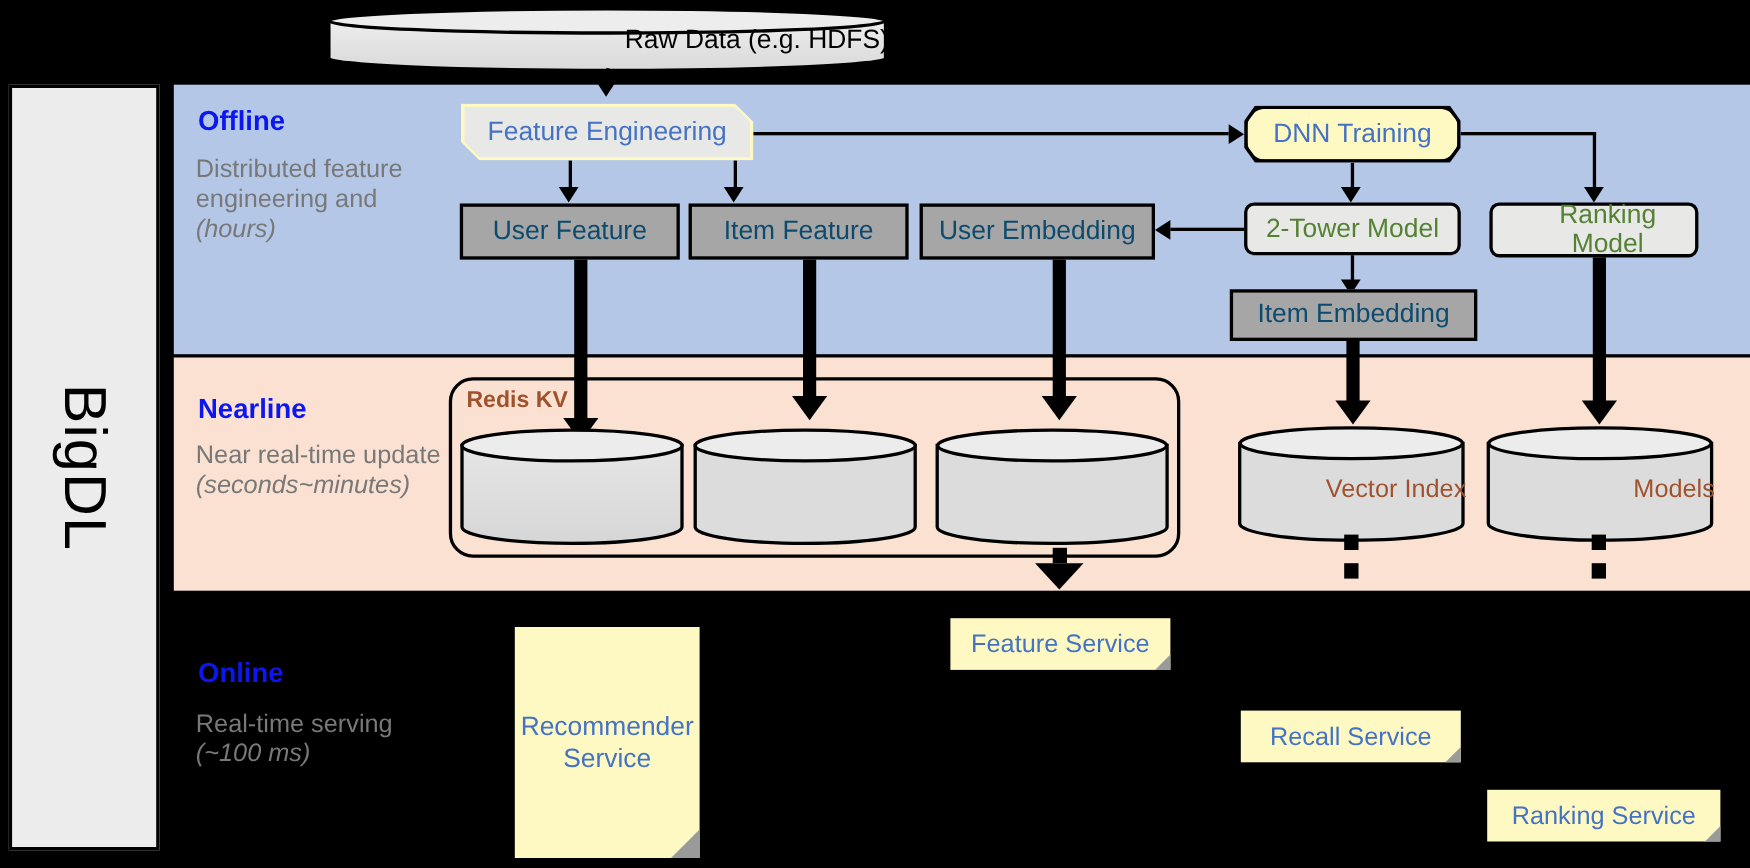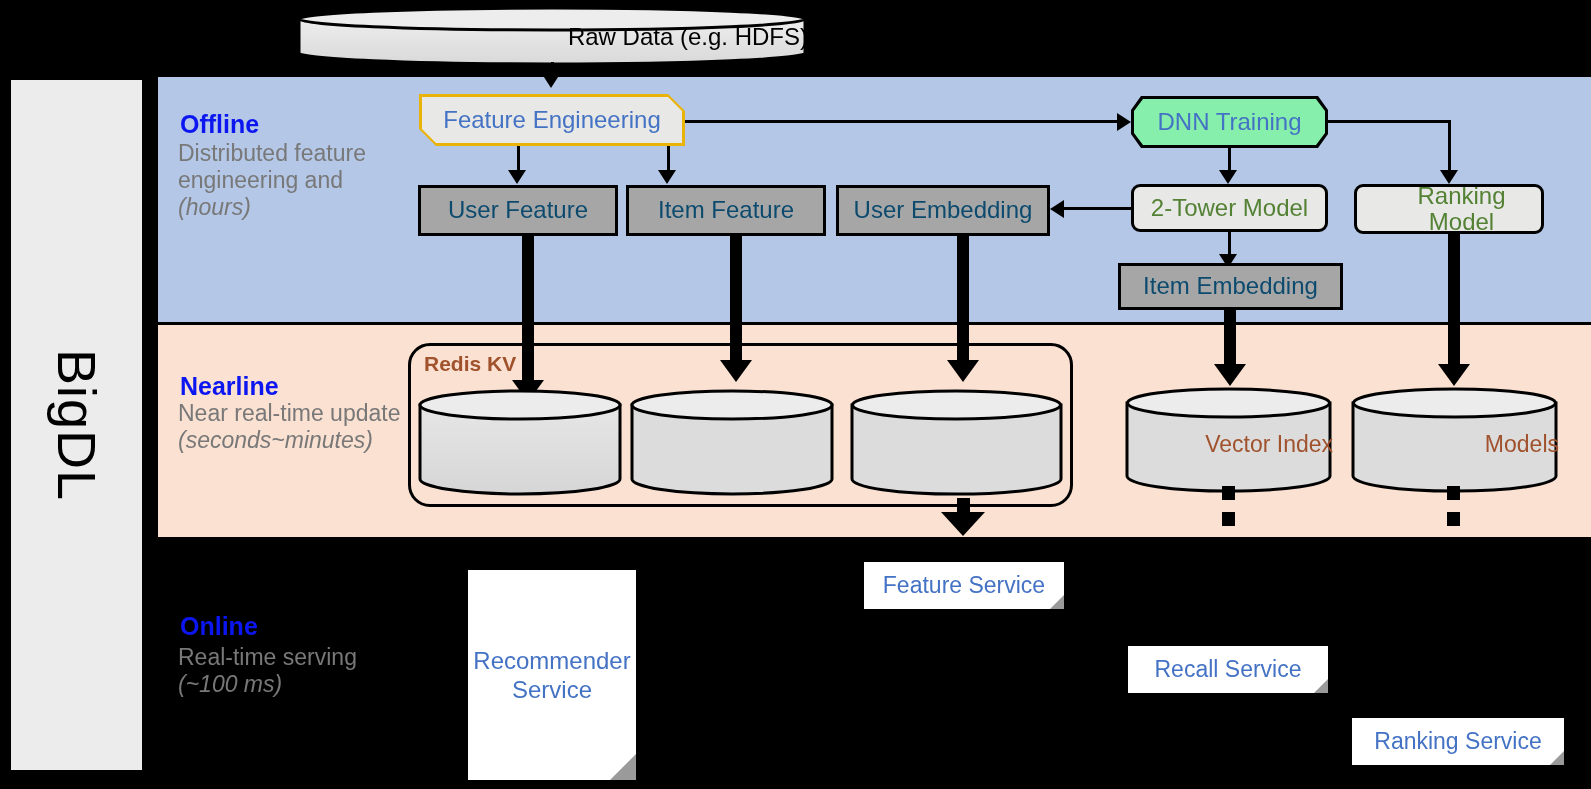--- a/index.html
+++ b/index.html
@@ -19,63 +19,63 @@
     left:8px;top:77px;width:137px;height:696px;background:#ececec;
     border:3px solid #000;
   }
   #bigdl-label{
     position:absolute;left:50%;top:50%;
     transform:translate(-50%,-50%) rotate(90deg);
     white-space:nowrap;font-size:54px;color:#000;letter-spacing:1px;
   }
 
   
-  .band-title{font-size:25px;font-weight:bold;color:#0b16f0;margin-top:14px;}
+  .band-title{font-size:25px;font-weight:bold;color:#0b16f0;}
   .band-sub{font-size:23px;color:#787878;line-height:1.18;}
   .band-sub i{font-style:italic;}
 
   
   .pbox{
     border:3px solid #000;display:flex;align-items:center;justify-content:center;
     text-align:center;line-height:1.1;
   }
   .gray-box{background:#a6a6a6;color:#0c4a6e;font-size:24px;}
   .round-box{background:#e8e8e6;border-radius:9px;font-size:24px;}
-  .clip-outer{background:#eab308;}
+  .clip-outer{background:#fef9c3;}
   .clip-inner{
     position:absolute;left:3px;top:3px;right:3px;bottom:3px;background:#e8e8e6;
     clip-path:polygon(0 0, calc(100% - 14px) 0, 100% 14px, 100% 100%, 14px 100%, 0 calc(100% - 14px));
     display:flex;align-items:center;justify-content:center;
   }
   .clip-outer{clip-path:polygon(0 0, calc(100% - 17px) 0, 100% 17px, 100% 100%, 17px 100%, 0 calc(100% - 17px));}
   .hex-outer{background:#000;clip-path:polygon(0 14px,10px 0,calc(100% - 10px) 0,100% 14px,100% calc(100% - 14px),calc(100% - 10px) 100%,10px 100%,0 calc(100% - 14px));}
-  .hex-inner{position:absolute;left:3px;top:3px;right:3px;bottom:3px;background:#86efac;
+  .hex-inner{position:absolute;left:3px;top:3px;right:3px;bottom:3px;background:#fef9c3;
     clip-path:polygon(0 12px,9px 0,calc(100% - 9px) 0,100% 12px,100% calc(100% - 12px),calc(100% - 9px) 100%,9px 100%,0 calc(100% - 12px));
-    display:flex;align-items:center;justify-content:center;border-radius:0;}
+    display:flex;align-items:center;justify-content:center;border-radius:16px;}
   .blue-txt{color:#4472c4;}
   .green-txt{color:#548235;}
 
   
   .cyl{position:absolute;}
   .cyl svg{display:block;}
   .cyl-label{
     position:absolute;left:0;width:100%;text-align:right;
     font-size:23px;color:#000;
   }
 
   
   #redis-box{
     left:408px;top:343px;width:665px;height:164px;
     border:3px solid #000;border-radius:22px;background:transparent;
   }
   #redis-label{left:424px;top:352px;font-size:21px;color:#a0522d;font-weight:bold;}
 
   
   .doc{
-    background:#ffffff;position:absolute;
+    background:#fef9c3;position:absolute;
     display:flex;align-items:center;justify-content:center;text-align:center;
     color:#4472c4;line-height:1.22;
   }
   .doc::after{
     content:"";position:absolute;right:0;bottom:0;
     border-style:solid;border-width:0 0 14px 14px;
     border-color:transparent transparent #9a9a9a transparent;
   }
   .doc-big::after{border-width:0 0 26px 26px;}
 

